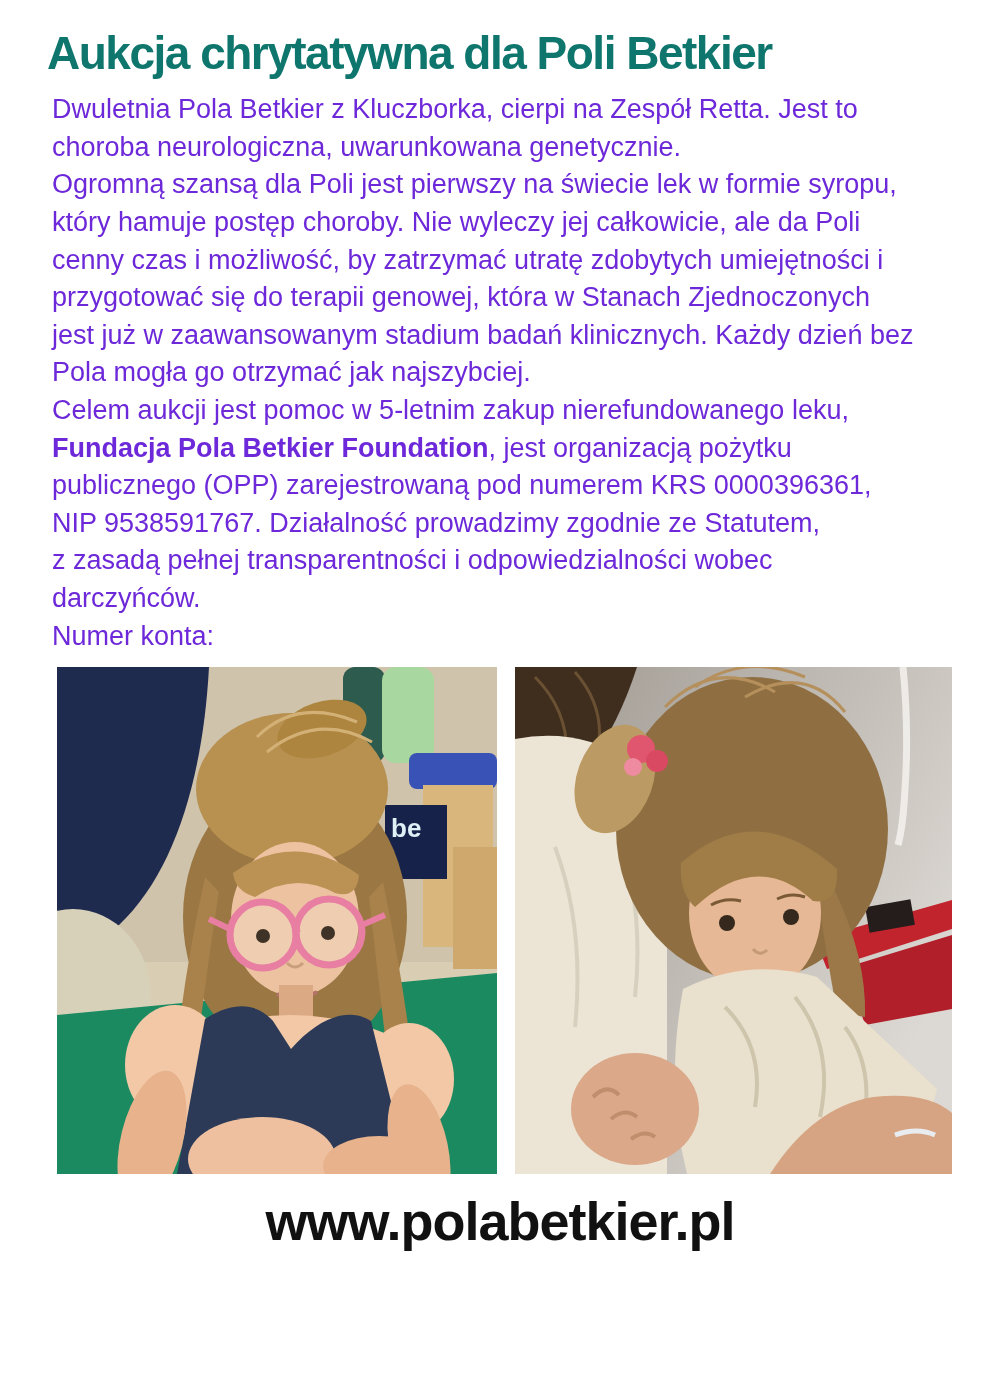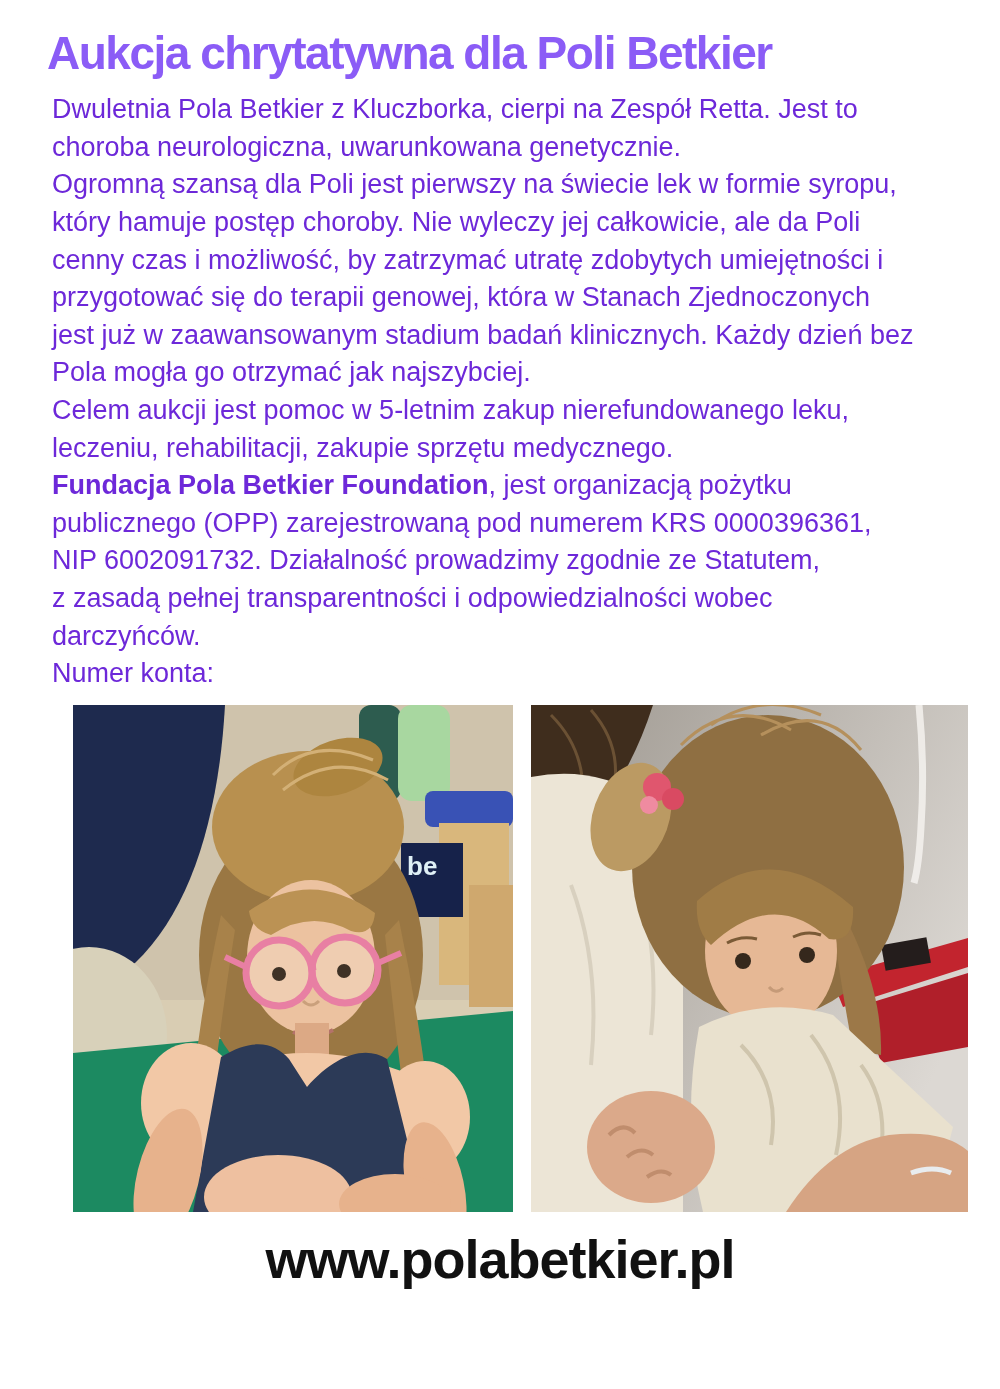--- a/index.html
+++ b/index.html
@@ -4,27 +4,27 @@
 <style>
   html,body { margin:0; padding:0; background:#ffffff; }
   .page {
     position:relative; width:1000px; height:1389px; margin:0 auto;
     background:#ffffff; overflow:hidden;
     font-family:"Liberation Sans", sans-serif; color:#1a1a1a;
   }
   .title {
     margin:26px 20px 10px 47px;
     font-size:46px; font-weight:bold; letter-spacing:-1.5px;
-    line-height:1.2; color:#8b5cf6; white-space:nowrap;
+    line-height:1.2; color:#0f766e; white-space:nowrap;
   }
   .bodytext { margin:0 40px 0 52px; font-size:27px; line-height:37.6px; color:#6d28d9; }
   .line { white-space:nowrap; }
   .bold { font-weight:bold; }
   .photos {
-    display:flex; gap:18px; margin:12px 16px 0 57px;justify-content:center;
+    display:flex; gap:18px; margin:12px 16px 0 57px;
   }
   .photo { width:440px; height:507px; overflow:hidden; background:#cfc3ac; }
   .photo.right { width:437px; background:#c4bfb9; }
   .photo svg { display:block; }
   .footer {
     margin-top:16px; text-align:center;
     font-size:54px; font-weight:bold; letter-spacing:-1px;
     line-height:62px; color:#111;
   }
 </style>
@@ -38,24 +38,23 @@
   <div class="bodytext">
     <div class="line">Dwuletnia Pola Betkier z Kluczborka, cierpi na Zespół Retta. Jest to</div>
     <div class="line">choroba neurologiczna, uwarunkowana genetycznie.</div>
     <div class="line">Ogromną szansą dla Poli jest pierwszy na świecie lek w formie syropu,</div>
     <div class="line">który hamuje postęp choroby. Nie wyleczy jej całkowicie, ale da Poli</div>
     <div class="line">cenny czas i możliwość, by zatrzymać utratę zdobytych umiejętności i</div>
     <div class="line">przygotować się do terapii genowej, która w Stanach Zjednoczonych</div>
     <div class="line">jest już w zaawansowanym stadium badań klinicznych. Każdy dzień bez</div>
     <div class="line">Pola mogła go otrzymać jak najszybciej.</div>
     <div class="line">Celem aukcji jest pomoc w 5-letnim zakup nierefundowanego leku,</div>
-    <div class="line">leczeniu, rehabilitacji, zakupie sprzętu medycznego.</div>
     <div class="line"><span class="bold">Fundacja Pola Betkier Foundation</span><span>, jest organizacją pożytku</span></div>
     <div class="line">publicznego (OPP) zarejestrowaną pod numerem KRS 0000396361,</div>
-    <div class="line">NIP 6002091732. Działalność prowadzimy zgodnie ze Statutem,</div>
+    <div class="line">NIP 9538591767. Działalność prowadzimy zgodnie ze Statutem,</div>
     <div class="line">z zasadą pełnej transparentności i odpowiedzialności wobec</div>
     <div class="line">darczyńców.</div>
     <div class="line">Numer konta:</div>
   </div>
 
   <div class="photos">
 
     <div class="photo left">
       <svg width="440" height="507" viewBox="0 0 440 507" xmlns="http://www.w3.org/2000/svg">
 

